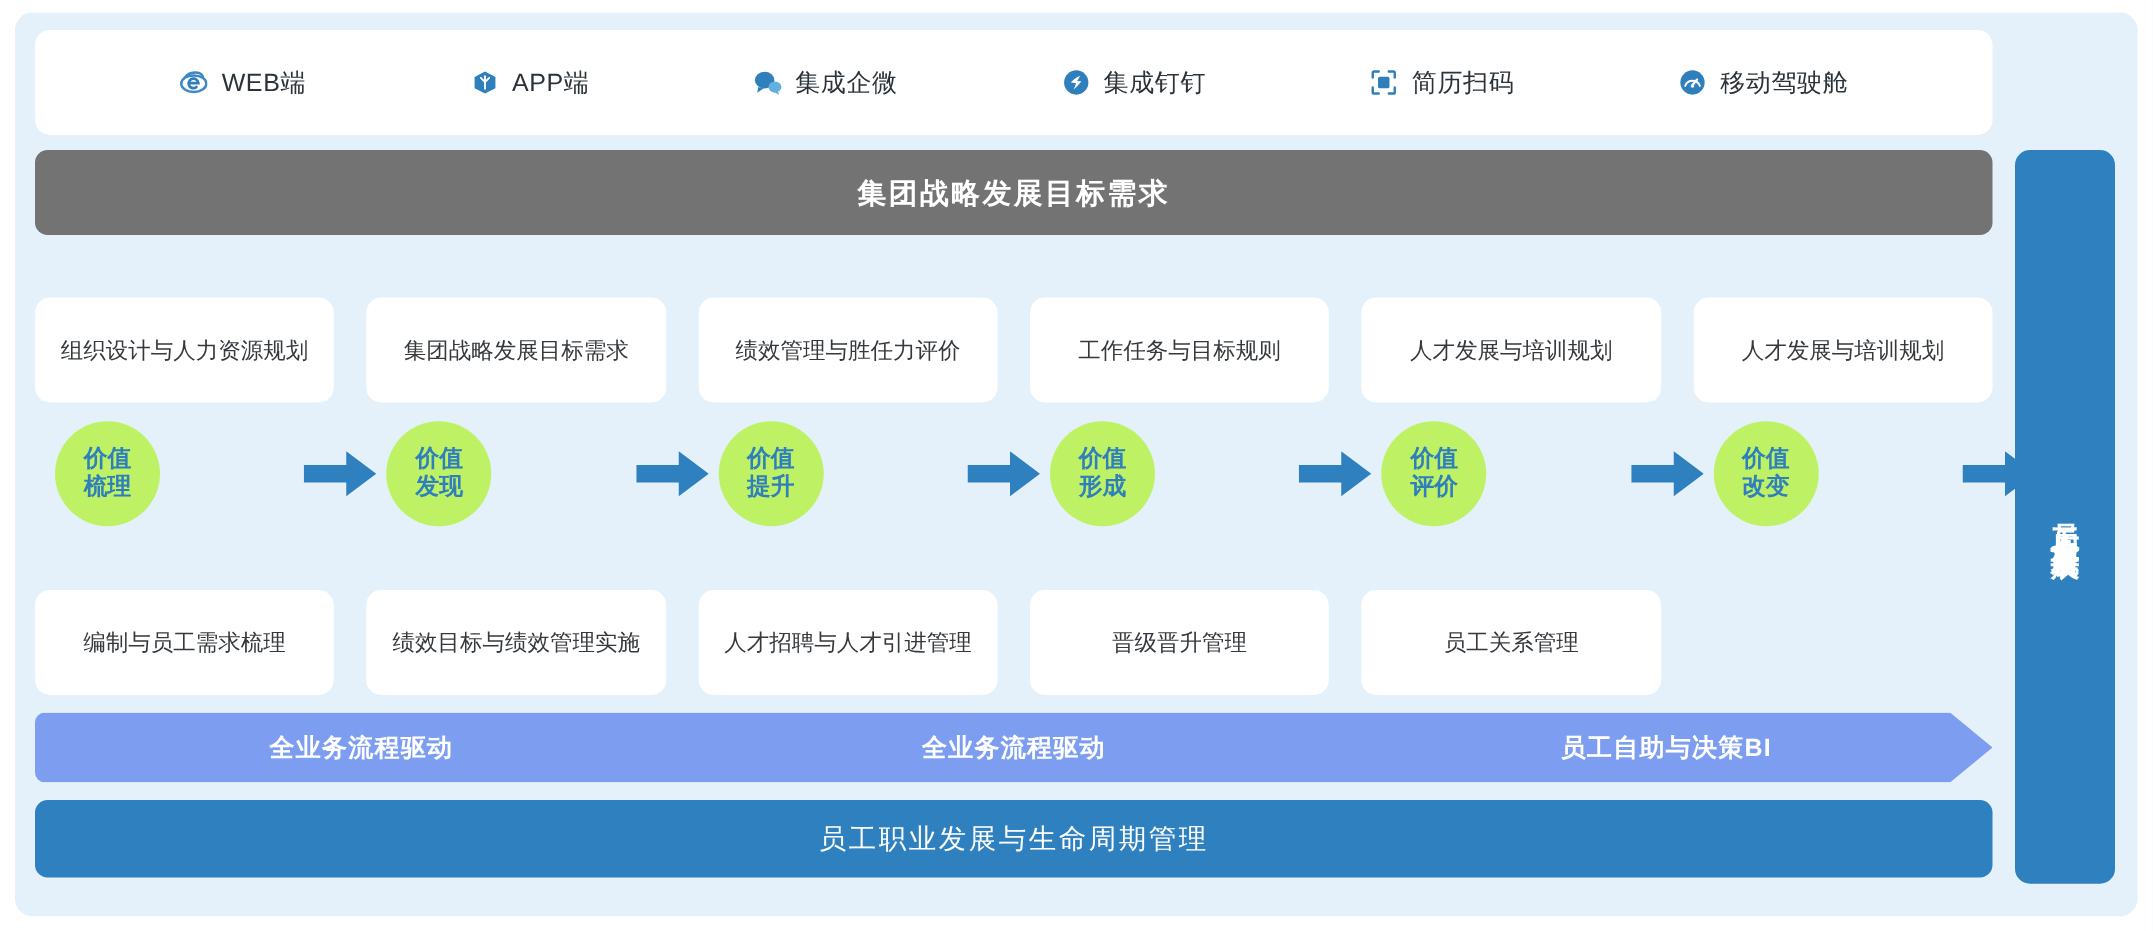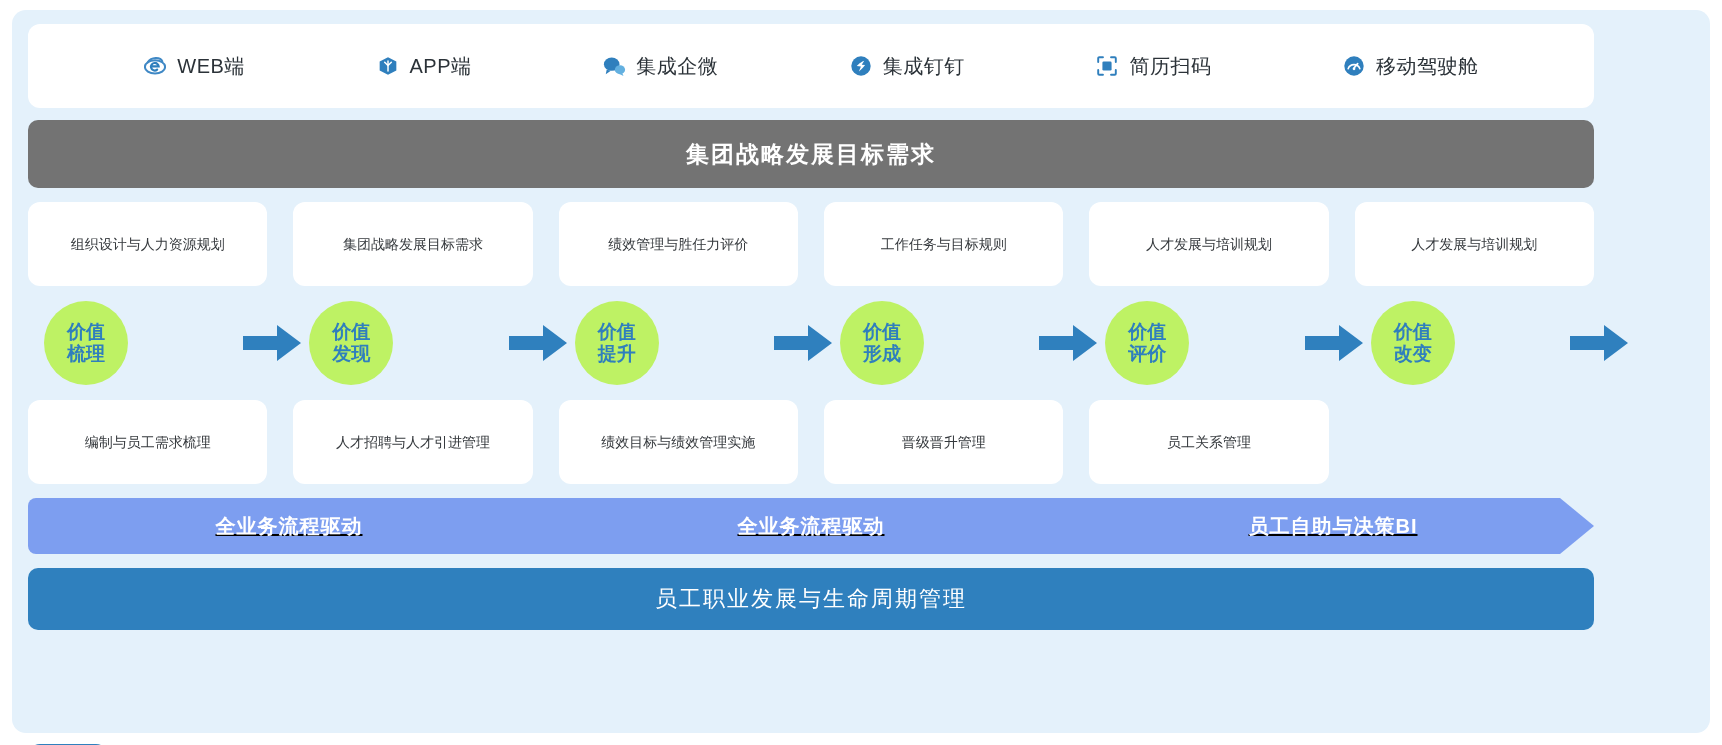--- a/index.html
+++ b/index.html
@@ -22,21 +22,20 @@
 
   .canvas {
     position: relative;
     width: 1698px;
     height: 723px;
     background: #e4f1fb;
     border-radius: 14px;
     padding: 14px 16px 16px 16px;
     display: flex;
     gap: 18px;
-    flex-direction: column;
   }
 
   
   .maincol {
     width: 1566px;
     display: flex;
     flex-direction: column;
   }
 
   
@@ -101,24 +100,25 @@
 
   .card {
     background: #ffffff;
     border-radius: 12px;
     min-height: 84px;
     display: flex;
     align-items: center;
     justify-content: center;
     text-align: center;
     padding: 10px 14px;
-    font-size: 14px;
+    font-size: 18px;
     color: #35393d;
     line-height: 1.5;
     cursor: pointer;
+    margin-top: 36px;
   }
 
   
   .valuerow {
     margin-top: 14px;
     display: grid;
     grid-template-columns: repeat(6, 1fr);
     column-gap: 26px;
     flex: none;
   }
@@ -164,21 +164,20 @@
   }
   .ribbon {
     position: absolute;
     inset: 0;
     background: #7d9ef0;
     border-radius: 8px 0 0 8px;
     clip-path: polygon(0 0, calc(100% - 34px) 0, 100% 50%, calc(100% - 34px) 100%, 0 100%);
     display: grid;
     grid-template-columns: repeat(3, 1fr);
     align-items: center;
-    text-decoration: underline;
   }
   .ribbon .seg {
     text-align: center;
     color: #ffffff;
     font-size: 20px;
     font-weight: bold;
     letter-spacing: 1px;
   }
 
   
@@ -385,22 +384,22 @@
             <svg width="58" height="36" viewBox="0 0 58 36">
                 <path d="M0 11 H34 V0 L58 18 L34 36 V25 H0 Z" fill="#2f80be"></path>
               </svg>
           </span>
         </div>
 
       </div>
 
       <div class="grid6">
         <div class="card">编制与员工需求梳理</div>
+        <div class="card">绩效目标与绩效管理实施</div>
         <div class="card">人才招聘与人才引进管理</div>
-        <div class="card">绩效目标与绩效管理实施</div>
         <div class="card">晋级晋升管理</div>
         <div class="card">员工关系管理</div>
       </div>
 
       <div class="ribbonwrap">
         <div class="ribbon">
           <span class="seg">全业务流程驱动</span>
           <span class="seg">全业务流程驱动</span>
           <span class="seg">员工自助与决策BI</span>
         </div>

